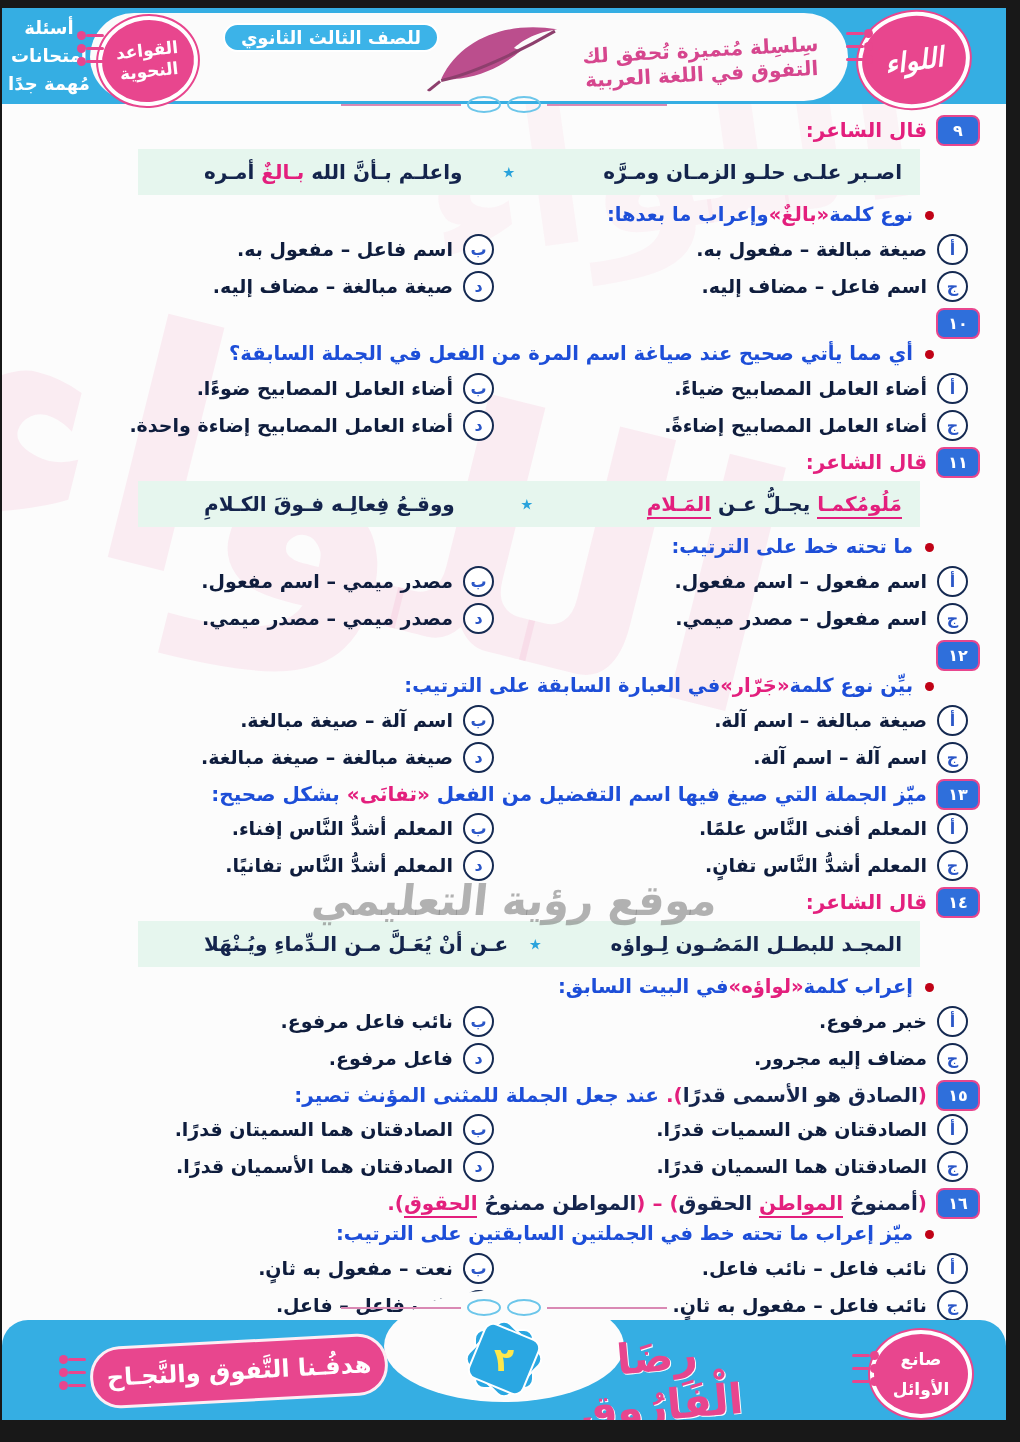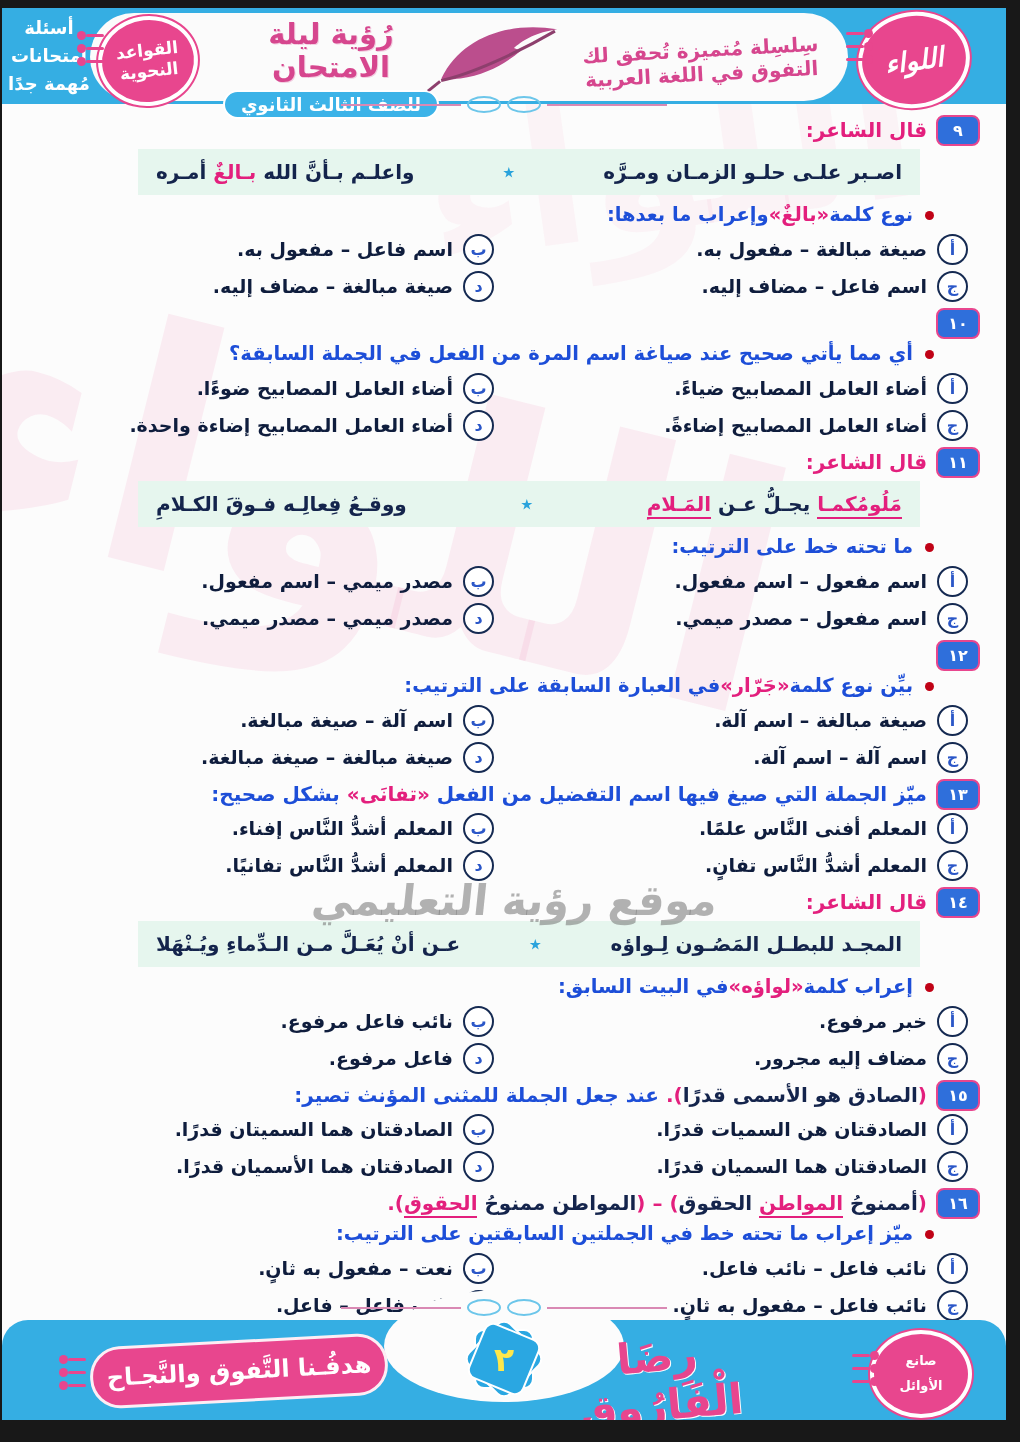--- a/index.html
+++ b/index.html
@@ -53,42 +53,42 @@
   .content{position:absolute;top:98px;bottom:102px;left:0;right:0;padding:8px 26px 0 26px;z-index:2;}
   .qblock{margin-bottom:4px;}
   .qhead{display:flex;align-items:center;gap:9px;min-height:32px;font-size:20px;font-weight:bold;line-height:1.3;}
   .badge{flex:0 0 auto;width:40px;height:27px;line-height:27px;text-align:center;background:#2f6fdb;border:2px solid #e8468e;border-radius:8px;color:#fff;font-size:16px;font-weight:bold;}
   .part-navy{color:#14244c;}
   .part-pink{color:#e31f7d;}
   .part-pink-u{color:#e31f7d;border-bottom:2.5px solid #e31f7d;padding-bottom:1px;}
   .part-blue{color:#1d4ed8;}
   .poetry{display:flex;align-items:center;justify-content:space-between;background:#e6f6ee;
     margin:3px 60px 5px 110px;padding:8px 18px;font-size:20px;font-weight:bold;color:#13284e;min-height:30px;}
-  .hemistich{white-space:nowrap;}
+  .hemistich{white-space:nowrap;margin-left:48px;}
   .pstar{color:#2aa3dc;font-size:24px;margin:0 12px;}
   .prompt{min-height:31px;display:flex;align-items:center;padding-right:46px;font-size:19.5px;font-weight:bold;line-height:1.25;}
   .prompt::before{content:'';flex:0 0 auto;width:9px;height:9px;border-radius:50%;background:#c00216;margin-left:12px;}
   .opts{display:grid;grid-template-columns:1fr 1fr;column-gap:8px;row-gap:3px;padding:1px 12px 0 0;}
   .opt{display:flex;align-items:center;min-height:34px;cursor:pointer;}
   .optc{flex:0 0 auto;width:27px;height:27px;border-radius:50%;border:2px solid #152a52;background:#fff;
     color:#2b57c8;font-weight:bold;font-size:16px;display:flex;align-items:center;justify-content:center;margin-left:10px;box-shadow:inset 0 0 0 1px #fff;}
   .optt{color:#0f1d3d;font-size:19px;font-weight:600;line-height:1.2;}
   
   .ftr{position:absolute;left:0;right:0;bottom:0;height:100px;background:#35aee3;border-radius:26px 26px 0 0;z-index:5;}
   .orn-ftr{left:50%;transform:translateX(-50%);bottom:104px;}
   .notch{position:absolute;left:50%;transform:translateX(-50%);top:-30px;width:240px;height:112px;background:#fcfcfc;border-radius:50%;}
   .star-badge{position:absolute;left:50%;transform:translateX(-50%);top:-4px;width:86px;height:86px;z-index:6;}
   .sq{position:absolute;inset:13px;background:#2aa7e2;border:2px solid #fff;border-radius:10px;}
   .sq.r45{transform:rotate(45deg);}
   .sq.r22{transform:rotate(22.5deg);}
   .sqnum{position:absolute;inset:0;display:flex;align-items:center;justify-content:center;color:#ffe74a;font-size:33px;font-weight:bold;z-index:2;}
   .motto{position:absolute;left:88px;top:20px;width:292px;height:56px;background:#e8468e;border:3px solid rgba(255,255,255,.9);
     border-radius:30px;color:#fff;font-weight:bold;font-size:24px;display:flex;align-items:center;justify-content:center;transform:rotate(-3deg);}
   .signature{position:absolute;right:252px;top:12px;width:190px;text-align:center;color:#e8468e;font-weight:bold;font-size:42px;transform:rotate(-5deg);text-shadow:1px 1px 0 #fff;}
-  .maker{right:34px;top:10px;width:94px;height:80px;font-size:13px;line-height:1.3;position:absolute;gap:8px;}
+  .maker{right:34px;top:10px;width:94px;height:80px;font-size:17px;line-height:1.3;position:absolute;gap:8px;}
   .d-f1{left:66px;top:38px;}
   .d-f2{right:136px;top:34px;transform:scaleX(-1);}
 </style>
 </head>
 <body>
 
 <div class="page">
 
   <div class="wm-brand">اللواء</div>
   <div class="wm-brand2">اللواء</div>
@@ -108,21 +108,20 @@
         <i></i>
         <i></i>
       </div>
 
     <div class="circle c-left">
       <div>القواعد</div>
       <div>النحوية</div>
     </div>
 
     <div class="title-wrap">
-      <div class="title">رُؤية ليلة الامتحان</div>
       <div class="subtitle-pill">للصف الثالث الثانوي</div>
     </div>
 
     <svg class="quill" width="130" height="84" viewBox="0 0 130 84">
       <path d="M14 70 C30 26 76 6 124 9 C103 15 94 21 83 32 L90 34 C76 49 57 62 33 68 C24 70 17 71 14 70 Z" fill="#bb4e8d"></path>
       <path d="M14 72 C42 63 88 36 122 11" stroke="#8d3f6d" stroke-width="3" fill="none"></path>
       <path d="M13 73 L2 84" stroke="#8d3f6d" stroke-width="3"></path>
     </svg>
 
     <div class="slogan">سِلسِلة مُتميزة تُحقق لك التفوق في اللغة العربية</div>

